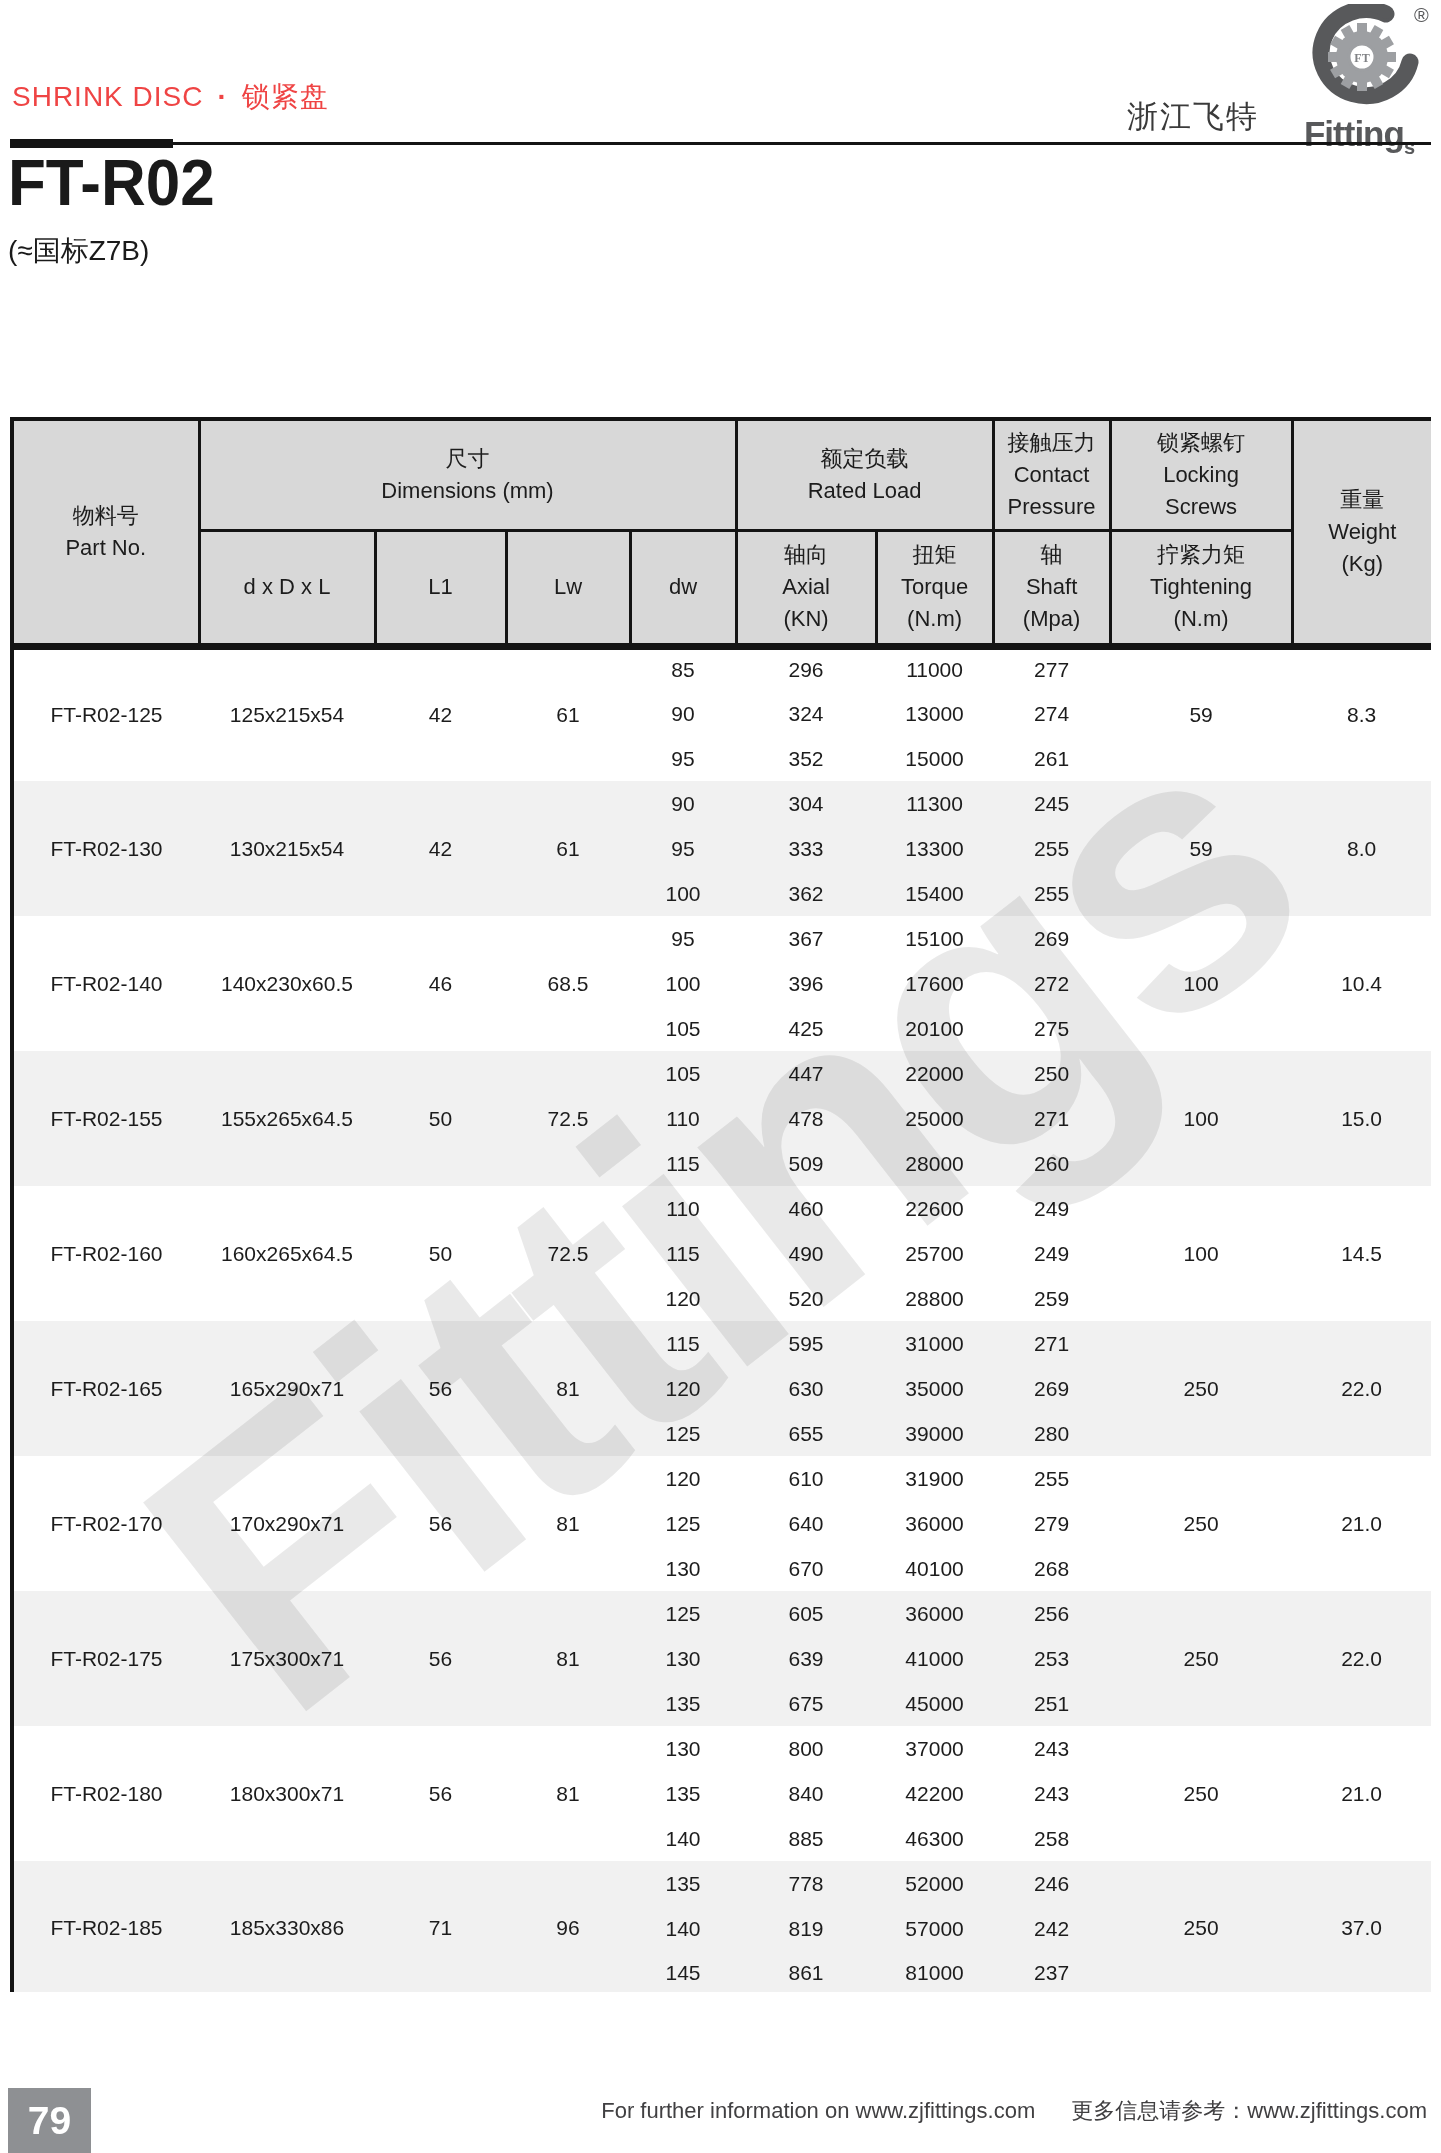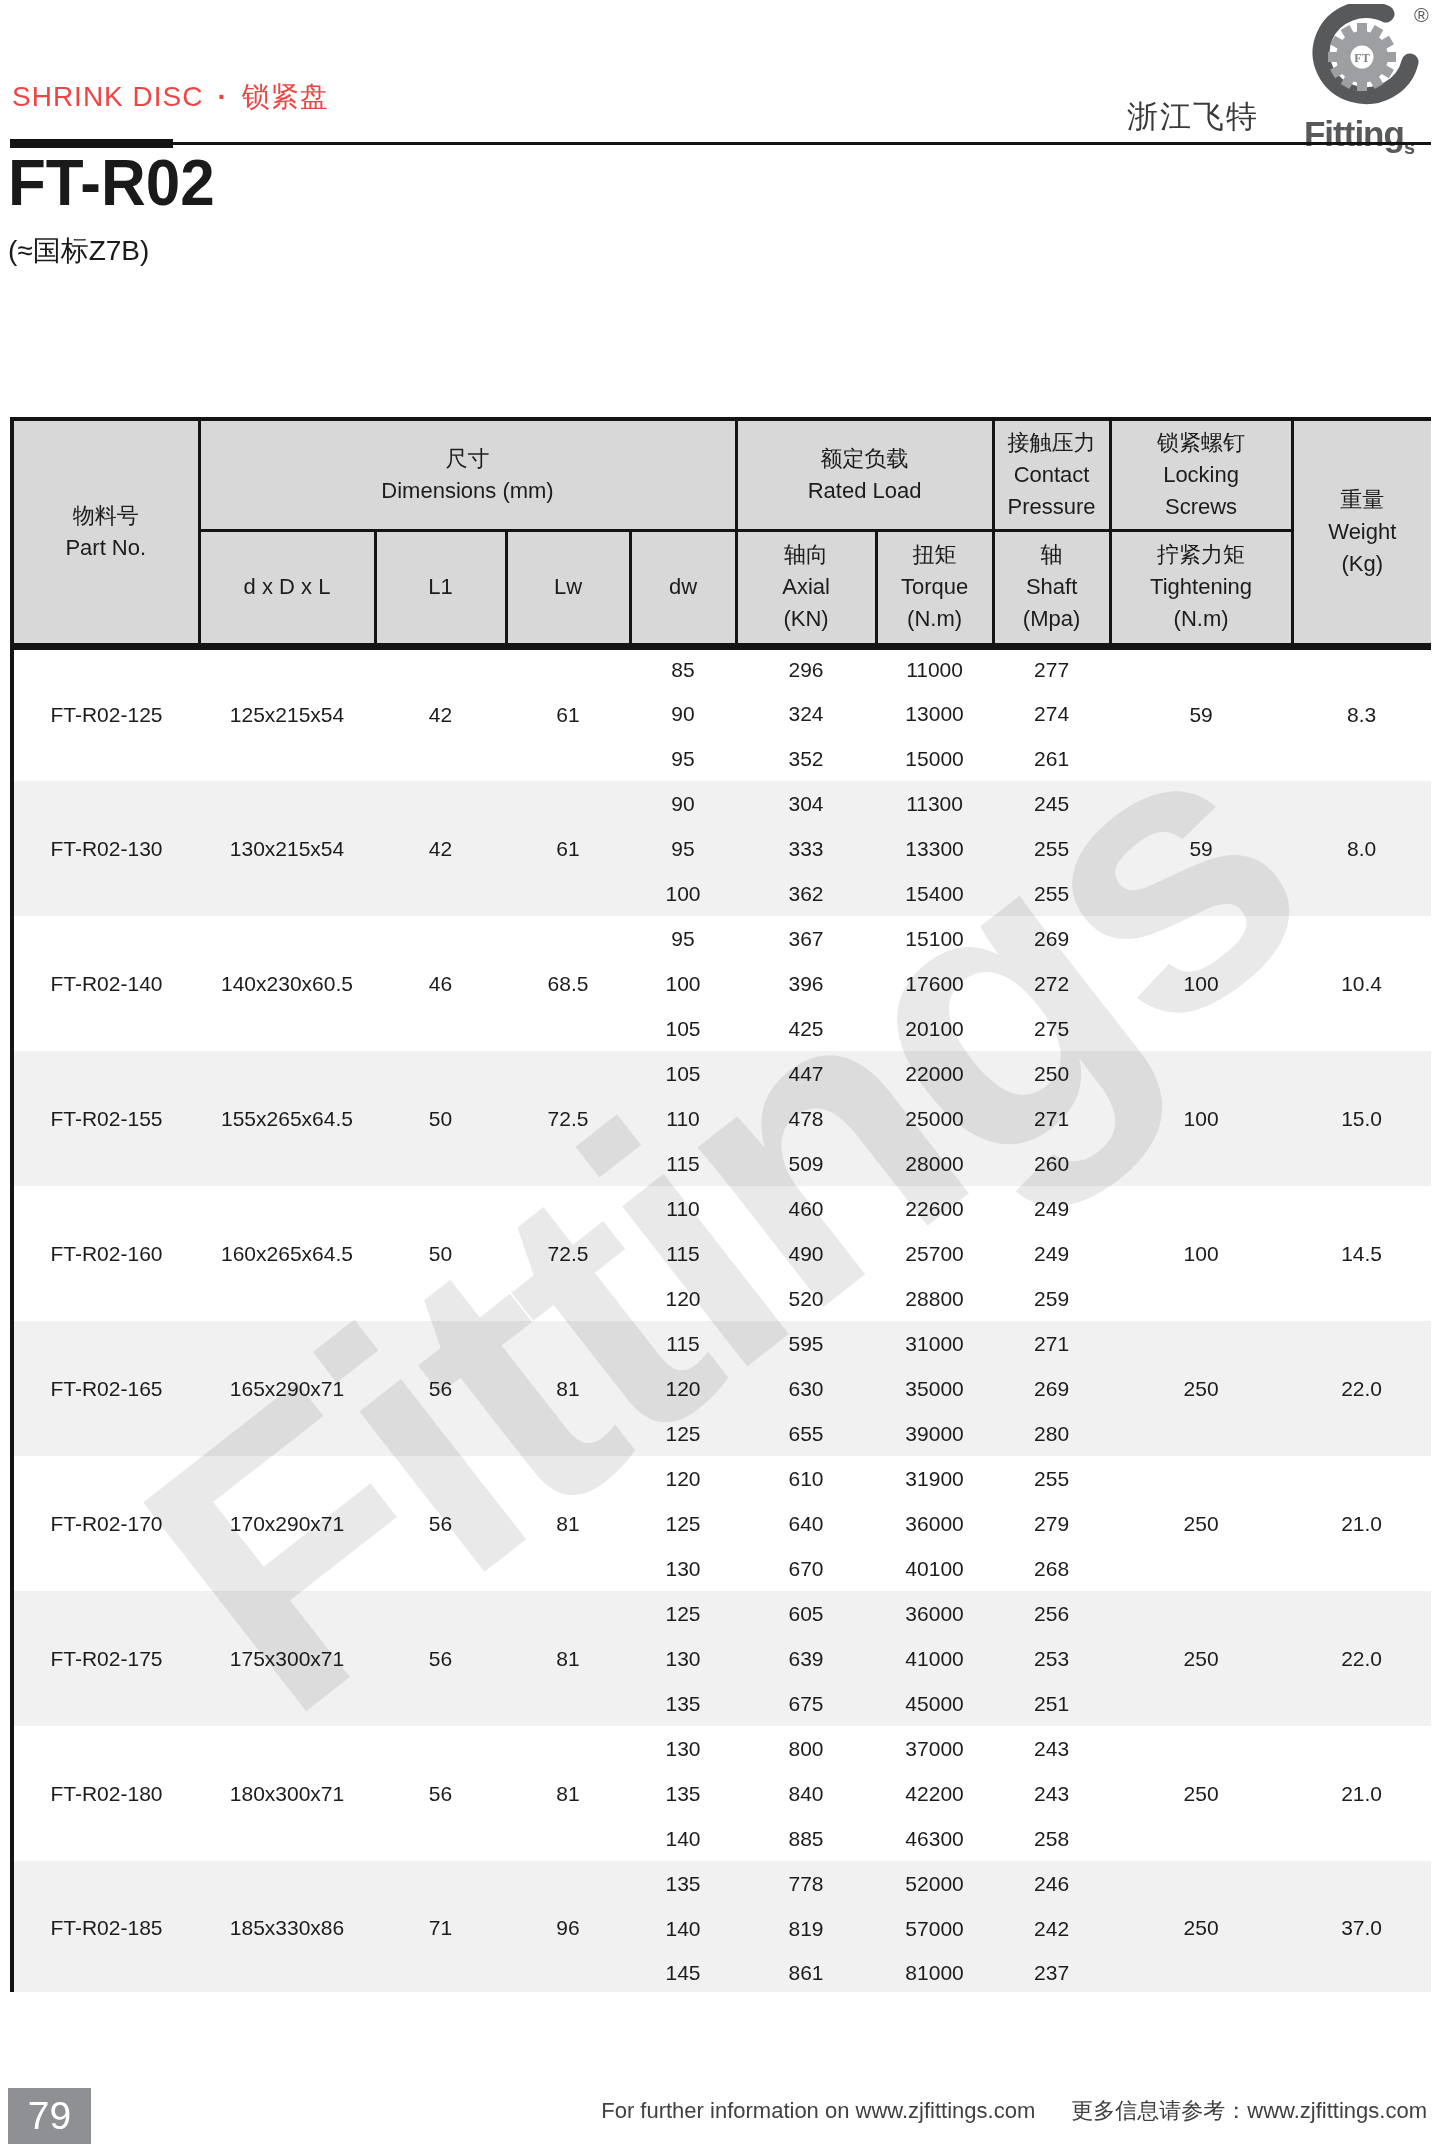--- a/index.html
+++ b/index.html
@@ -41,23 +41,23 @@
   }
   tbody tr.band{background:var(--band-bg);}
   .watermark{
     position:absolute; left:-70px; top:590px; width:1560px; text-align:center;
     font-size:385px; font-weight:700; letter-spacing:-10px; line-height:1.1;
     color:rgba(0,0,0,0.085); transform:rotate(-38deg); pointer-events:none; z-index:2;
     white-space:nowrap;
   }
   
   .pageno{
-    position:absolute; left:8px; top:2088px; width:83px; height:56px;
+    position:absolute; left:8px; top:2088px; width:83px; height:66px;
     background:var(--pagebox-bg); color:#ffffff; font-size:39px;
-    display:flex; align-items:center; justify-content:center;
+    display:flex; align-items:center; justify-content:center;font-weight:bold;
   }
   .footer-text{position:absolute; right:14px; top:2096px; font-size:22px; color:#414042; white-space:nowrap;}
   .footer-text .cn-part{margin-left:36px;margin-top:20px;}
   .footer-text a{
     color:#414042; text-underline-offset:7px;
     text-decoration-thickness:2px; cursor:pointer;
   }
 </style>
 </head>
 <body>

